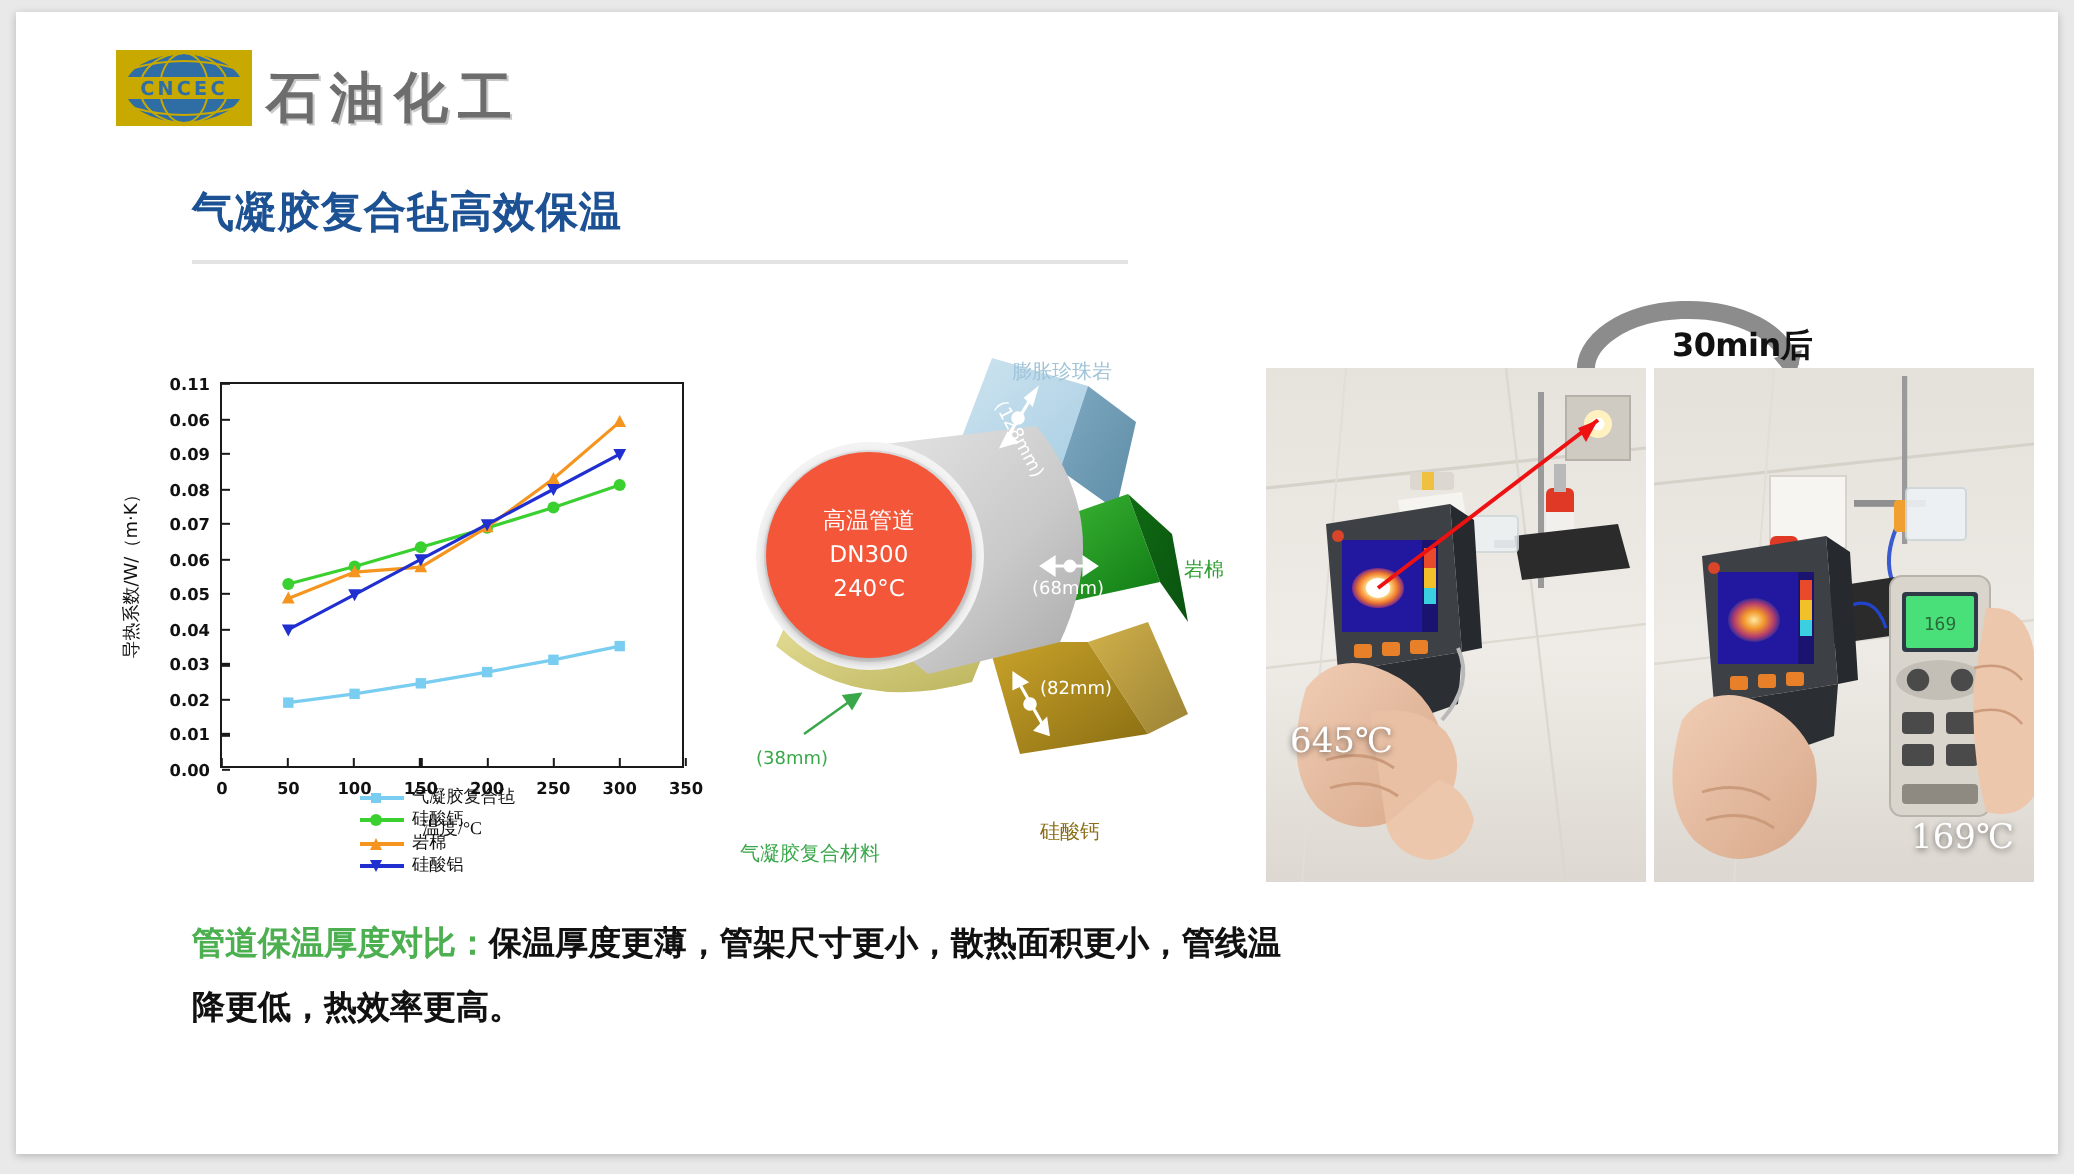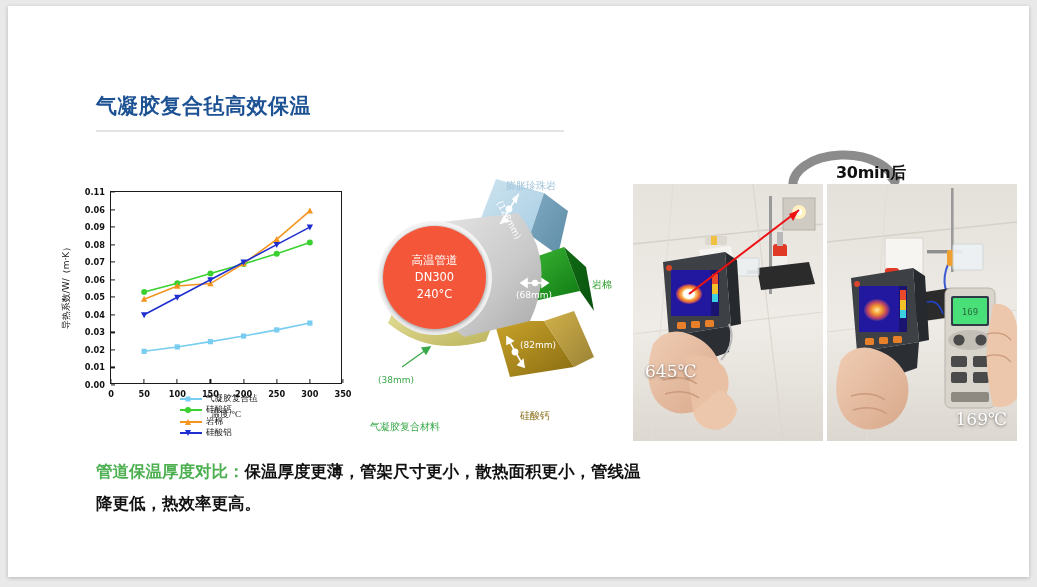--- a/index.html
+++ b/index.html
@@ -83,21 +83,38 @@
   #caption{position:absolute;left:88px;top:450px;width:560px;font-size:16.5px;line-height:1.95;font-family:"DejaVu Sans",sans-serif;font-weight:bold;color:#111;}
   #caption .hl{color:#4caf50;}
 </style>
 </head>
 <body>
 
 <div id="slide">
 
   <div id="header">
 
-
+    <div id="cncec-logo">
+      <svg width="68" height="38" viewBox="0 0 68 38">
+        <rect x="0" y="0" width="68" height="38" fill="#c8a900"></rect>
+        <ellipse cx="34" cy="19" rx="30" ry="17.5" fill="#2f6ea5"></ellipse>
+        <g stroke="#c8a900" stroke-width="1" fill="none">
+          <ellipse cx="34" cy="19" rx="30" ry="17.5"></ellipse>
+          <ellipse cx="34" cy="19" rx="12" ry="17.5"></ellipse>
+          <ellipse cx="34" cy="19" rx="22" ry="17.5"></ellipse>
+          <line x1="4" y1="19" x2="64" y2="19"></line>
+          <path d="M9 9 Q34 2 59 9"></path>
+          <path d="M9 29 Q34 36 59 29"></path>
+        </g>
+        <rect x="3" y="13.5" width="62" height="11" fill="#c8a900"></rect>
+        <text x="34" y="22.4" font-family="DejaVu Sans, sans-serif" font-size="9.6" font-weight="bold" fill="#2f6ea5" text-anchor="middle" letter-spacing="1.6">CNCEC</text>
+      </svg>
+    </div>
+
+    <div id="cncec-word">石油化工</div>
 
   </div>
 
   <div id="title">气凝胶复合毡高效保温</div>
   <div id="title-rule"></div>
 
   <div id="chart-block">
     <div id="ylabel">导热系数/W/（m·K）</div>
     <div id="xlabel">温度/°C</div>
     <div id="plot-frame">

